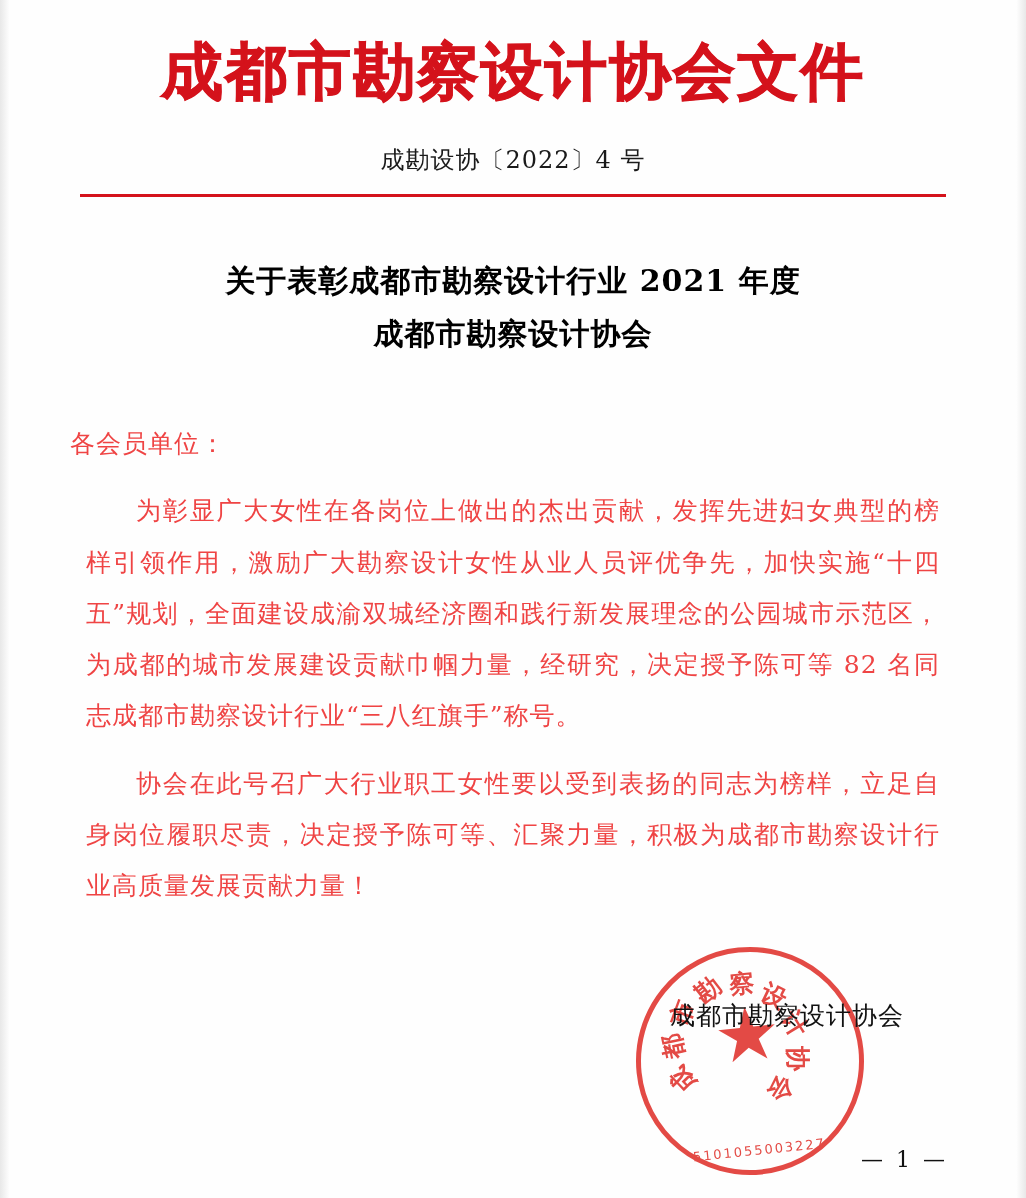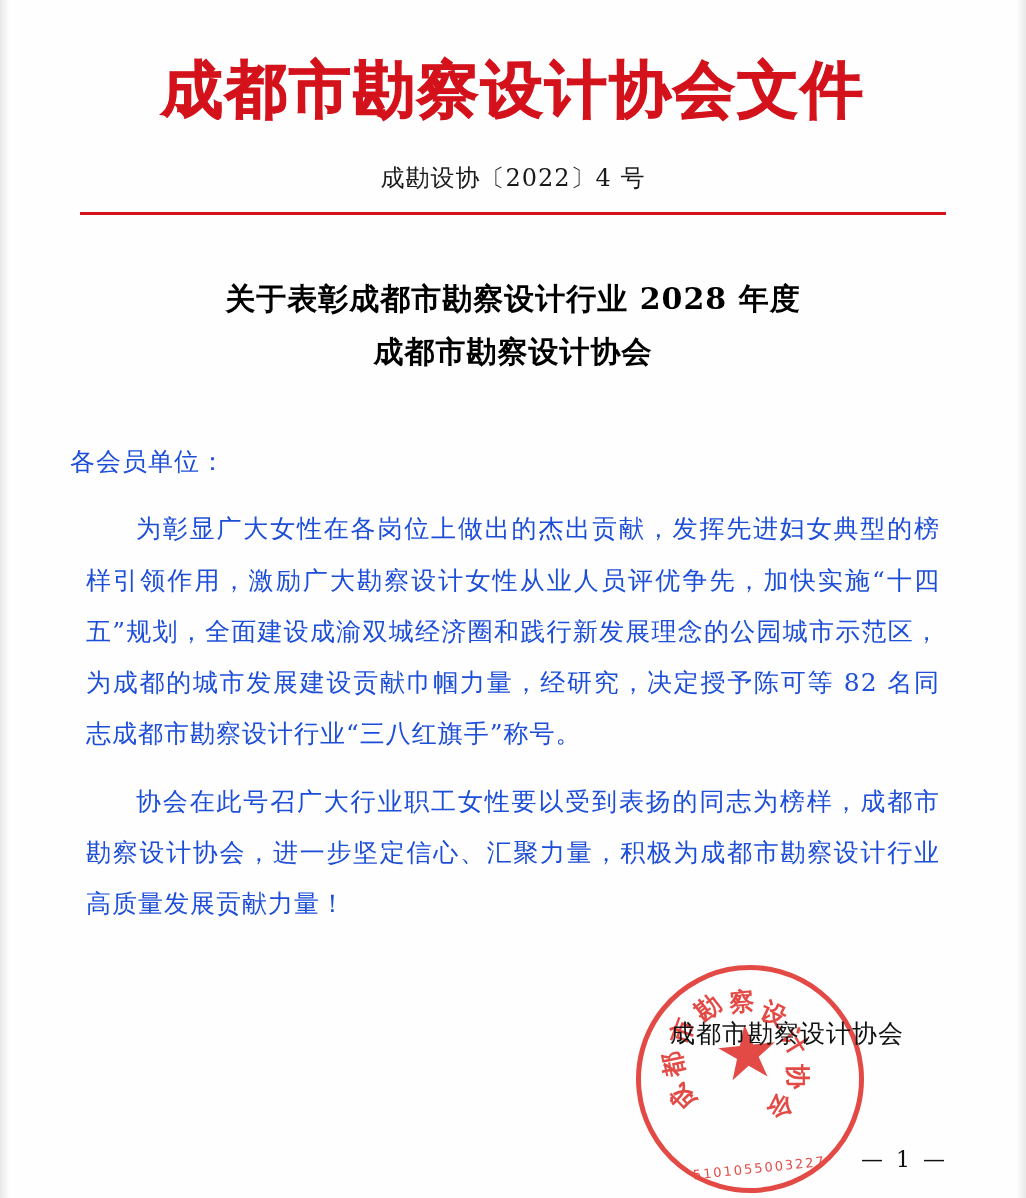--- a/index.html
+++ b/index.html
@@ -21,21 +21,21 @@
     width: 1026px;
     height: 1198px;
     background: #fefefe;
     box-sizing: border-box;
     padding: 0 70px;
   }
 
   
   .masthead {
     text-align: center;
-    padding-top: 56px;
+    padding-top: 38px;
   }
   .masthead-title {
     color: #d4121b;
     font-family: "DejaVu Serif", serif;
     font-weight: bold;
     font-size: 62px;
     letter-spacing: 2px;
     line-height: 1.1;
     white-space: nowrap;
     -webkit-text-stroke: 1px #d4121b;
@@ -67,21 +67,21 @@
     color: #000;
     letter-spacing: 1px;
   }
 
   
   .body-block {
     margin-top: 58px;
     font-family: "DejaVu Serif", serif;
     font-size: 25px;
     line-height: 2.05;
-    color: #1d4ed8;
+    color: #ef4444;
     letter-spacing: 1px;
   }
   .salutation {
     margin: 0 0 4px 0;
     text-align: justify;
   }
   .para {
     margin: 16px;
     text-indent: 2em;
     text-align: justify;
@@ -206,28 +206,28 @@
 
   <div class="masthead">
     <div class="masthead-title">成都市勘察设计协会文件</div>
   </div>
 
   <div class="doc-number">成勘设协〔2022〕4 号</div>
 
   <div class="red-rule"></div>
 
   <div class="doc-title">
-    <div>关于表彰成都市勘察设计行业 2028 年度</div>
+    <div>关于表彰成都市勘察设计行业 2021 年度</div>
     <div>成都市勘察设计协会</div>
   </div>
 
   <div class="body-block">
     <p class="salutation">各会员单位：</p>
     <p class="para">为彰显广大女性在各岗位上做出的杰出贡献，发挥先进妇女典型的榜样引领作用，激励广大勘察设计女性从业人员评优争先，加快实施“十四五”规划，全面建设成渝双城经济圈和践行新发展理念的公园城市示范区，为成都的城市发展建设贡献巾帼力量，经研究，决定授予陈可等 82 名同志成都市勘察设计行业“三八红旗手”称号。</p>
-    <p class="para">协会在此号召广大行业职工女性要以受到表扬的同志为榜样，成都市勘察设计协会，进一步坚定信心、汇聚力量，积极为成都市勘察设计行业高质量发展贡献力量！</p>
+    <p class="para">协会在此号召广大行业职工女性要以受到表扬的同志为榜样，立足自身岗位履职尽责，决定授予陈可等、汇聚力量，积极为成都市勘察设计行业高质量发展贡献力量！</p>
   </div>
 
   <div class="sign-area">
 
     <div class="seal">
       <div class="seal-text-top">
           <span class="seal-char" style="transform: translate(-61.4648px, 48.0216px) translate(-50%, -50%) rotate(-128deg);">成</span>
           <span class="seal-char" style="transform: translate(-77.5727px, 8.15322px) translate(-50%, -50%) rotate(-96deg);">都</span>
           <span class="seal-char" style="transform: translate(-70.1059px, -34.1929px) translate(-50%, -50%) rotate(-64deg);">市</span>
           <span class="seal-char" style="transform: translate(-41.3337px, -66.1478px) translate(-50%, -50%) rotate(-32deg);">勘</span>

